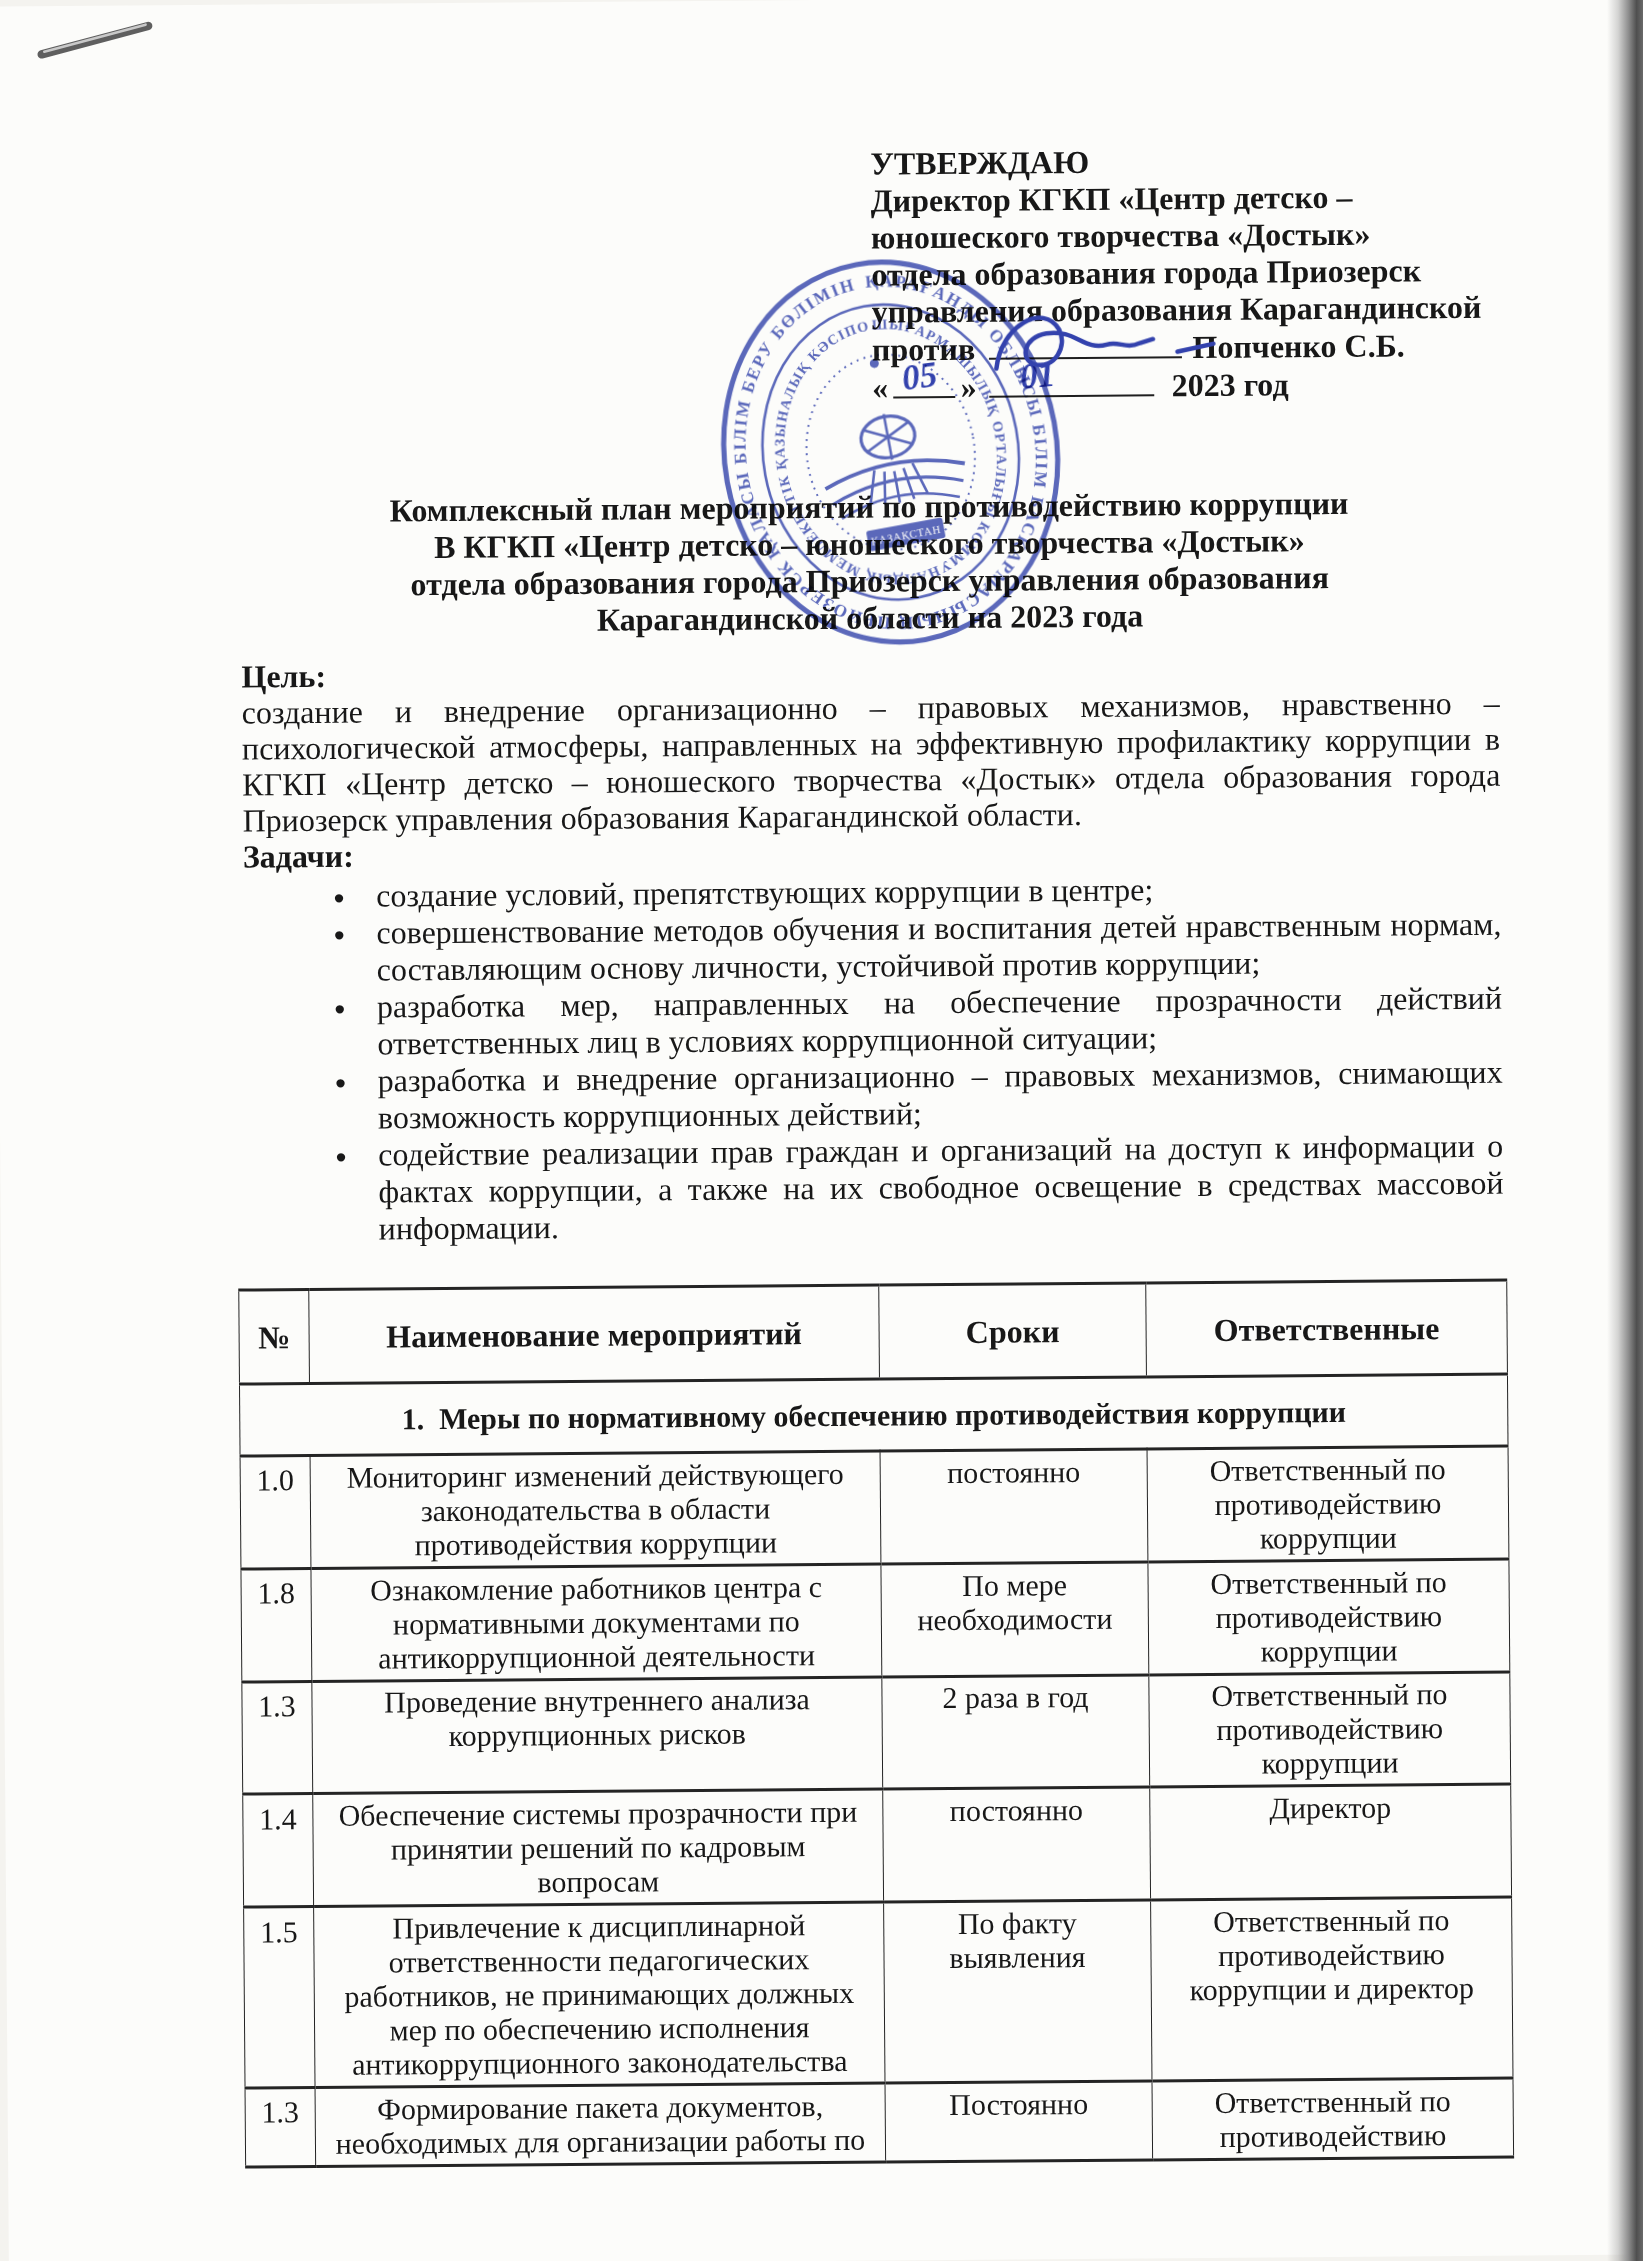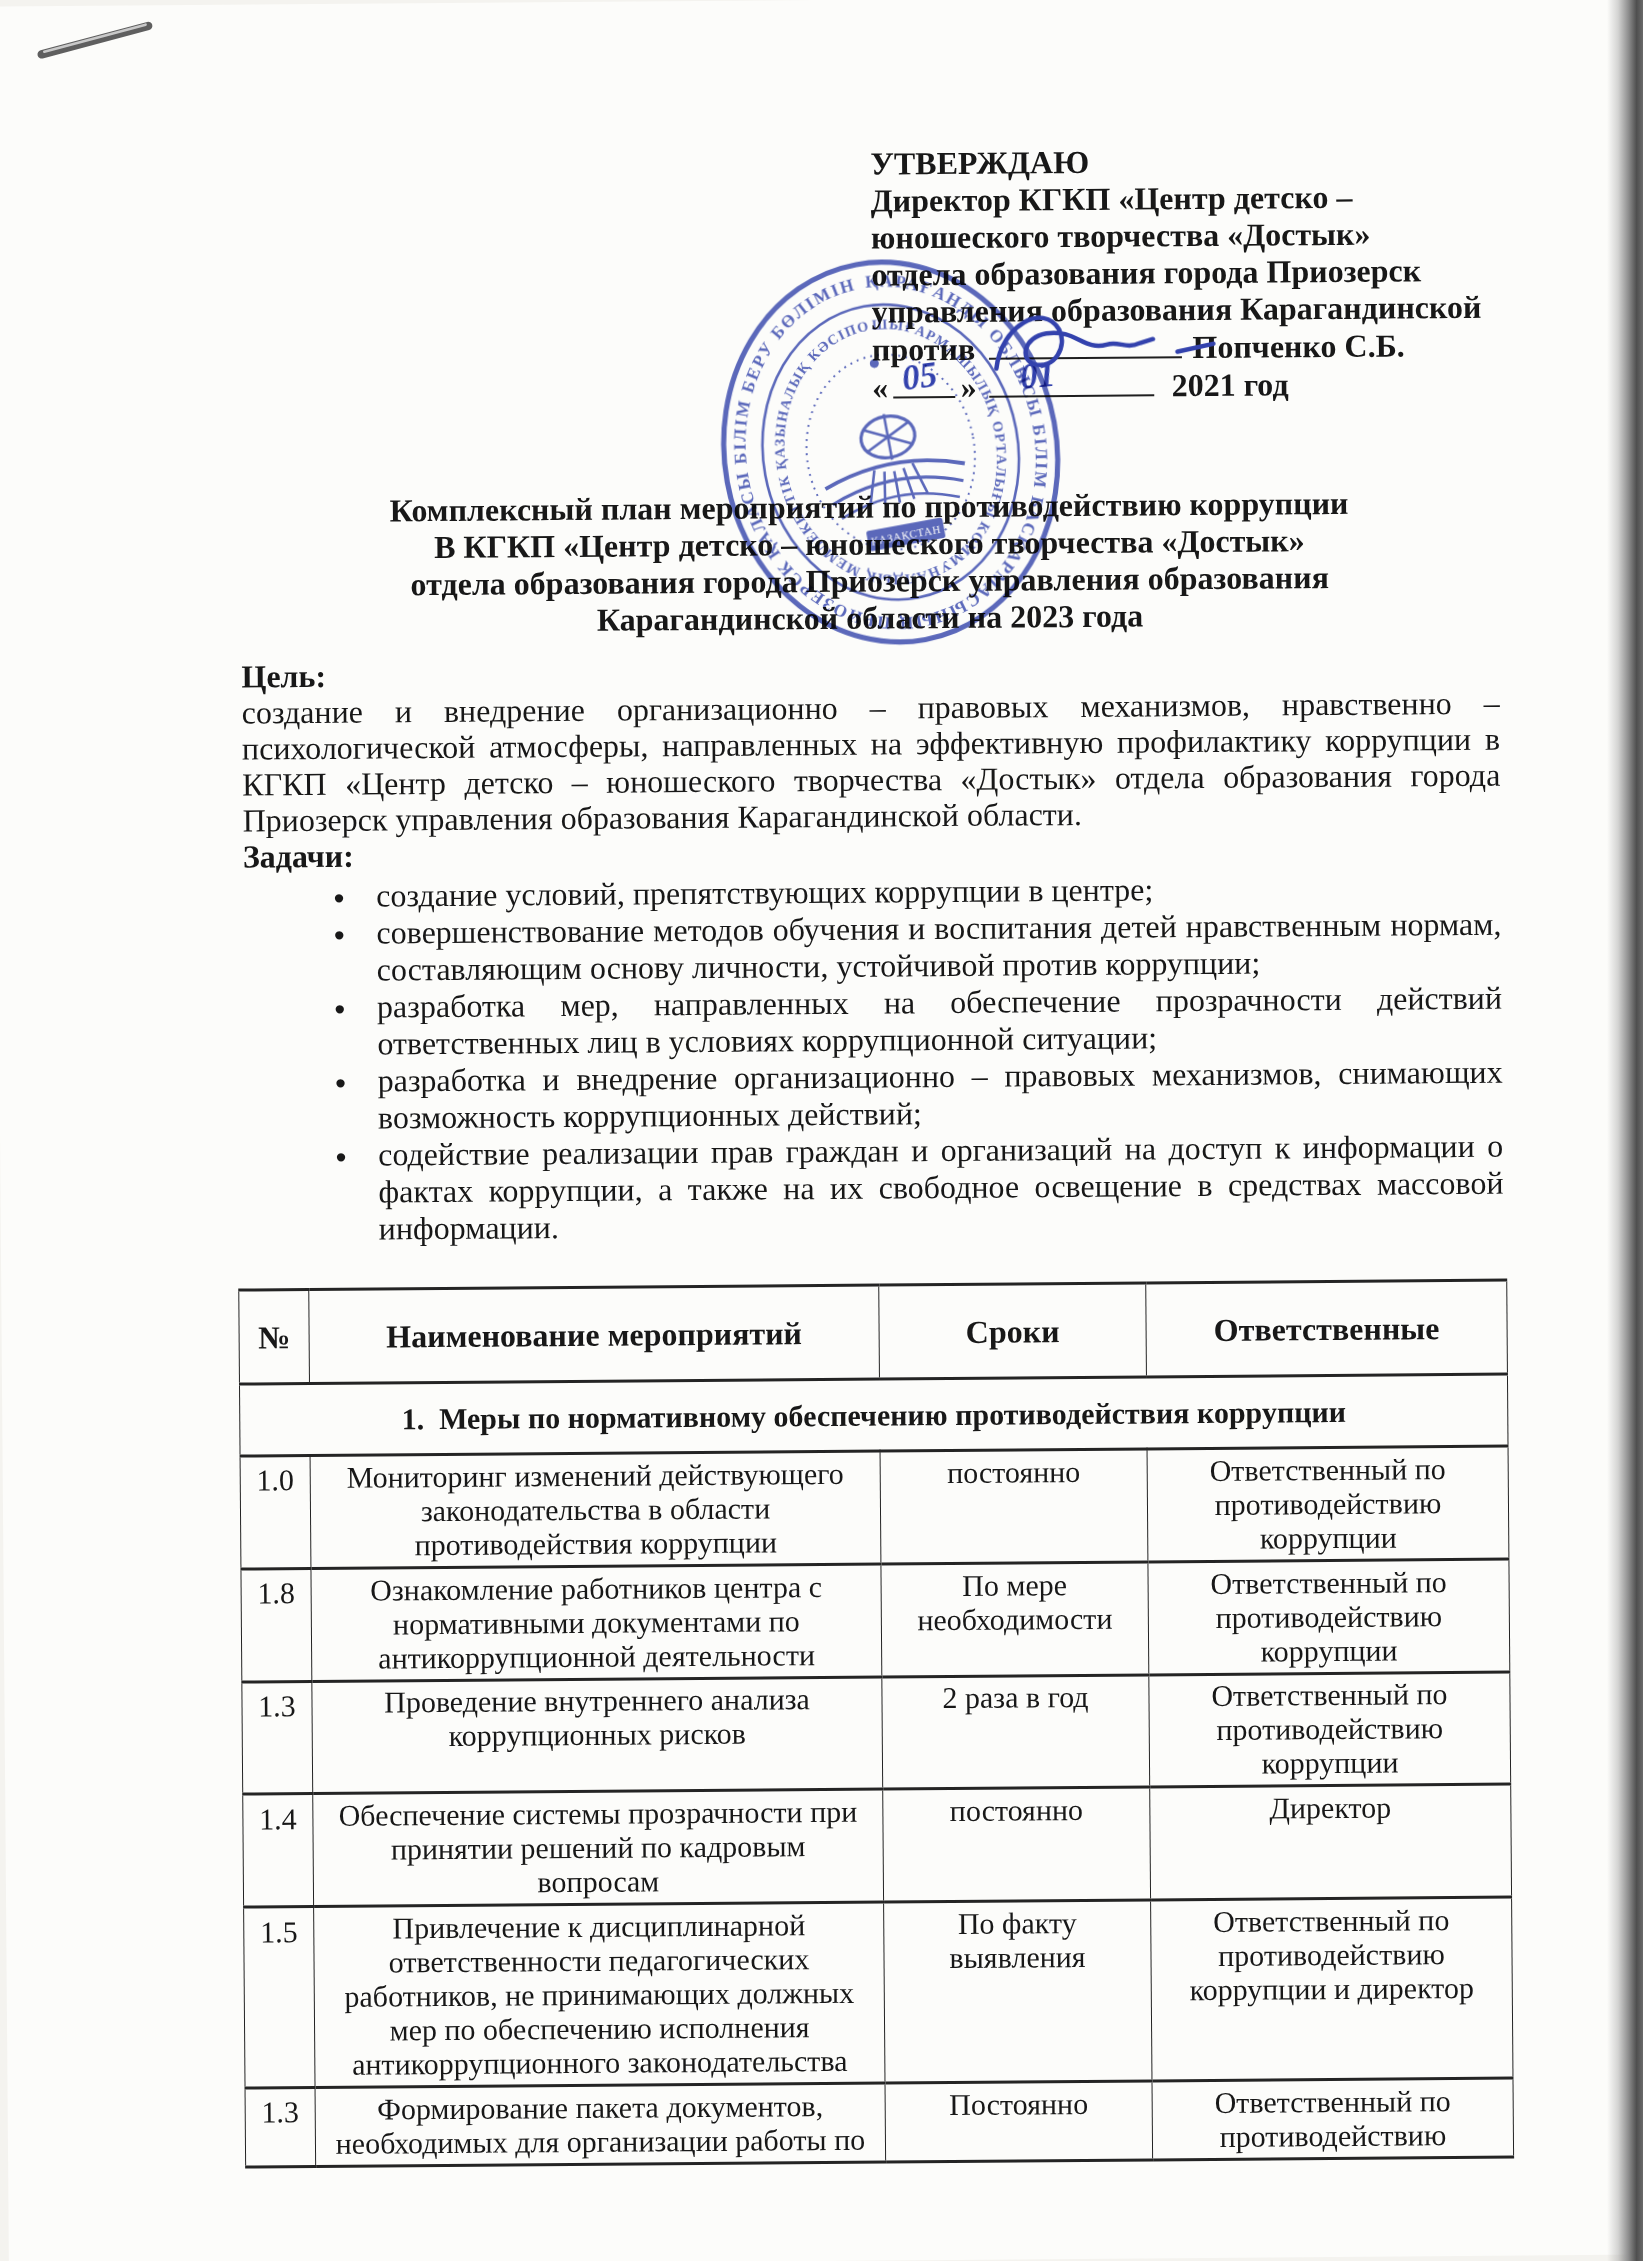--- a/index.html
+++ b/index.html
@@ -88,21 +88,21 @@
   <div class="approval">
     <div>УТВЕРЖДАЮ</div>
     <div>Директор КГКП «Центр детско –</div>
     <div>юношеского творчества «Достык»</div>
     <div>отдела образования города Приозерск</div>
     <div>управления образования Карагандинской</div>
     <div>
       <span>против</span><span class="sig-underline"></span><span>Попченко С.Б.</span>
     </div>
     <div>
-      <span>«</span><span class="blank-day"><span class="hw">05</span></span><span>»</span><span class="blank-month"><span class="hw">01</span></span><span>2021 год</span>
+      <span>«</span><span class="blank-day"><span class="hw">05</span></span><span>»</span><span class="blank-month"><span class="hw">01</span></span><span>2023 год</span>
     </div>
   </div>
 
   <div class="doc-title">
     <div>Комплексный план мероприятий по противодействию коррупции</div>
     <div>В КГКП «Центр детско – юношеского творчества «Достык»</div>
     <div>отдела образования города Приозерск управления образования</div>
     <div>Карагандинской области на 2023 года</div>
   </div>
 

